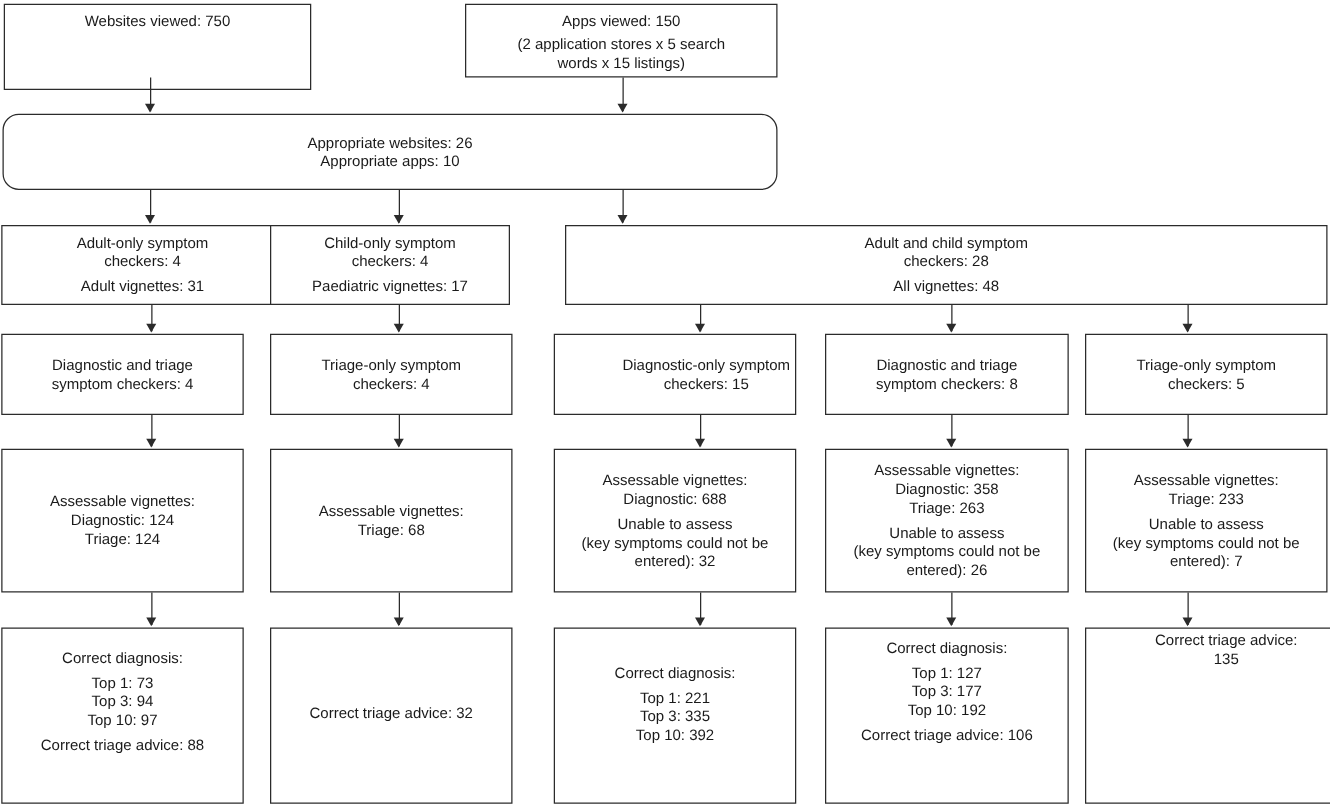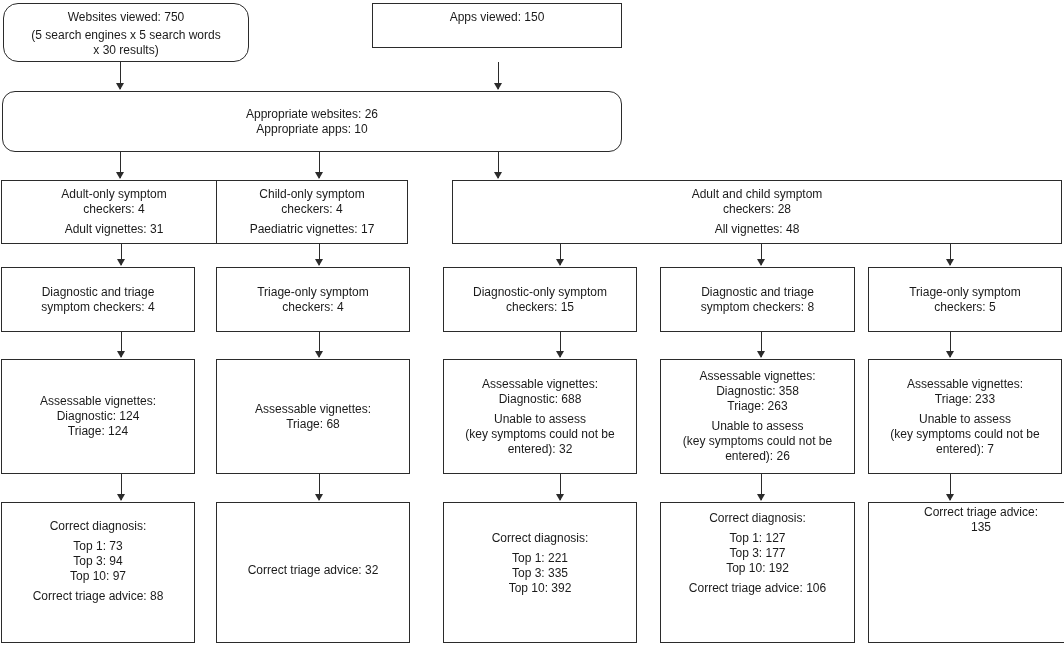--- a/index.html
+++ b/index.html
@@ -43,27 +43,27 @@
     border-left: 4.5px solid transparent;
     border-right: 4.5px solid transparent;
     border-top: 7px solid #2b2b2b;
   }
 </style>
 </head>
 <body>
 
 <div class="canvas">
 
-  <div class="box top-align" style="left:3px;top:3px;width:246px;height:59px;padding-top:6px;gap:3px;border-radius:15px;">
+  <div class="box top-align" style="left:3px;top:3px;width:246px;height:69px;padding-top:6px;gap:3px;">
     <span class="t">Websites viewed: 750</span>
-    <span class="t">(5 search engines x 5 search words
-x 30 results)</span>
   </div>
-  <div class="box top-align" style="left:372px;top:3px;width:250px;height:45px;padding-top:6px;gap:3px;">
+  <div class="box top-align" style="left:372px;top:3px;width:250px;height:59px;padding-top:6px;gap:3px;">
     <span class="t">Apps viewed: 150</span>
+    <span class="t">(2 application stores x 5 search
+words x 15 listings)</span>
   </div>
 
   <div class="box" style="left:2px;top:91px;width:620px;height:61px;border-radius:13px;">
     <span class="t">Appropriate websites: 26
 Appropriate apps: 10</span>
   </div>
 
   <div class="box" style="left:1px;top:180px;width:226px;height:64px;">
     <span class="t">Adult-only symptom
 checkers: 4</span>
@@ -81,21 +81,21 @@
   </div>
 
   <div class="box" style="left:1px;top:267px;width:194px;height:65px;">
     <span class="t">Diagnostic and triage
 symptom checkers: 4</span>
   </div>
   <div class="box" style="left:216px;top:267px;width:194px;height:65px;">
     <span class="t">Triage-only symptom
 checkers: 4</span>
   </div>
-  <div class="box" style="left:443px;top:267px;width:194px;height:65px;">
+  <div class="box" style="left:443px;top:267px;width:194px;height:65px;align-items:flex-end;">
     <span class="t">Diagnostic-only symptom
 checkers: 15</span>
   </div>
   <div class="box" style="left:660px;top:267px;width:195px;height:65px;">
     <span class="t">Diagnostic and triage
 symptom checkers: 8</span>
   </div>
   <div class="box" style="left:868px;top:267px;width:194px;height:65px;">
     <span class="t">Triage-only symptom
 checkers: 5</span>

